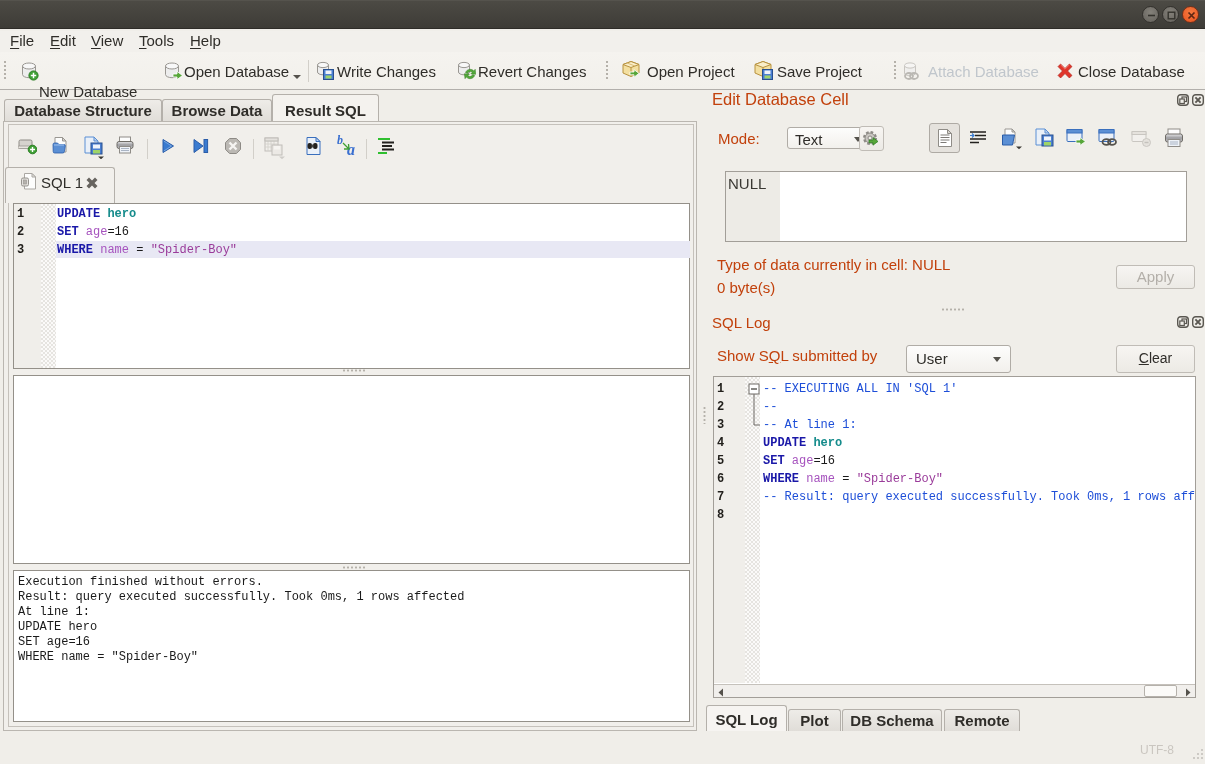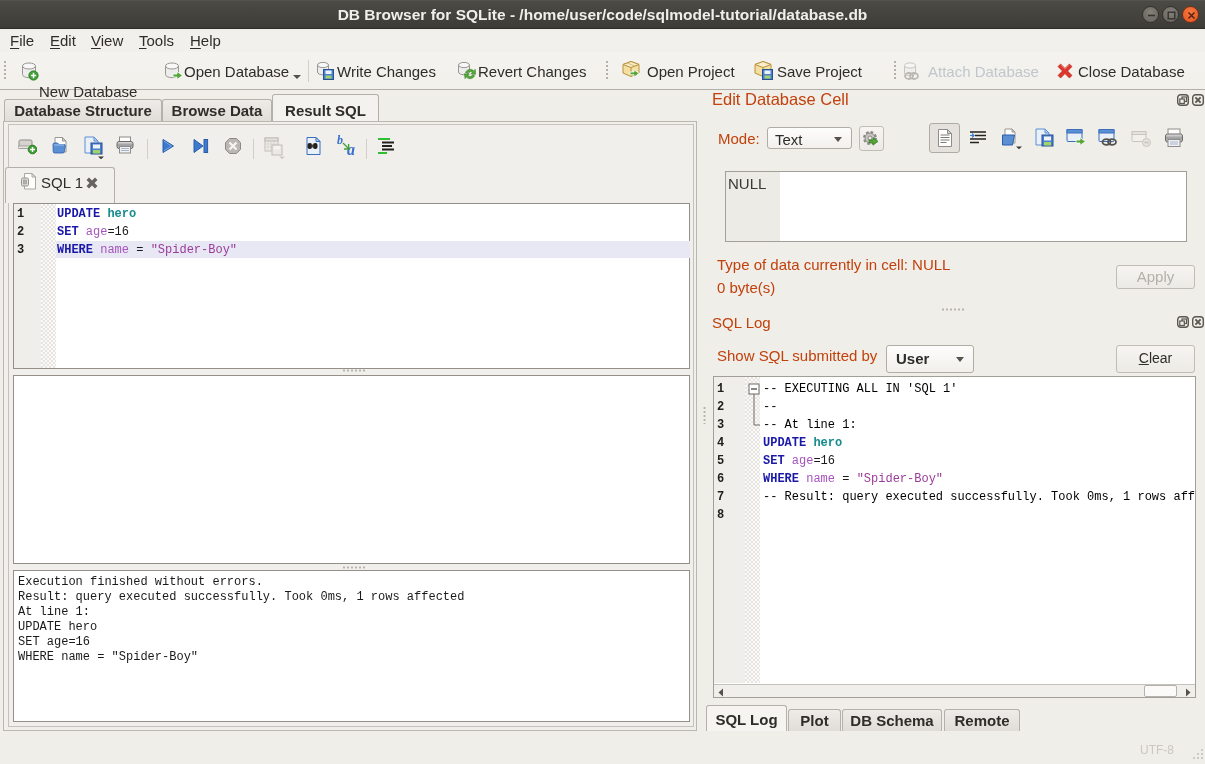--- a/index.html
+++ b/index.html
@@ -36,37 +36,36 @@
 .gutternum { position:absolute; font-family:"Liberation Mono", monospace; font-size:12px;
   font-weight:bold; color:#22201c; }
 .hatch { position:absolute; background-image:
    linear-gradient(45deg,#e6e4e0 25%,transparent 25%,transparent 75%,#e6e4e0 75%),
    linear-gradient(45deg,#e6e4e0 25%,transparent 25%,transparent 75%,#e6e4e0 75%);
   background-size:4px 4px; background-position:0 0,2px 2px; background-color:#fbfaf9; }
 .kw { color:#1a18a8; font-weight:bold; }
 .tbl { color:#168c8c; font-weight:bold; }
 .idf { color:#a653be; }
 .str { color:#9a3b9a; }
-.cmt { color:#000000; }
+.cmt { color:#1d4ed8; }
 .codeline { position:absolute; white-space:pre; font-family:"Liberation Mono", monospace; font-size:12px; color:#1a1a1a; }
 .docktitle { position:absolute; color:#c2410c; }
 .combo { position:absolute; background:linear-gradient(#fdfdfc,#f2f0ec);
-  border:1px solid #b0aca6; border-radius:3px; color:#2f2d29; }
+  border:1px solid #b0aca6; border-radius:3px; color:#2f2d29;margin-left:20px; }
 .combo .arrow { position:absolute; right:9px; top:11px; width:0; height:0;
   border-left:4.5px solid transparent; border-right:4.5px solid transparent;
   border-top:5px solid #55524c; }
 .btn { position:absolute; background:linear-gradient(#f7f5f2,#eceae5);
   border:1px solid #c0bcb6; border-radius:3px; text-align:center; }
 .ticon { position:absolute; }
 </style>
 </head>
 <body>
 
 <div id="titlebar">
-  <div class="title">DB Browser for SQLite - /home/user/code/sqlmodel-tutorial/database.db</div>
   <div class="winbtn" id="btn-min" style="left:1142px;">
       <svg width="13" height="13">
         <line x1="3" y1="6.5" x2="10" y2="6.5" stroke="#34322d" stroke-width="1.6"></line>
       </svg>
     </div>
   <div class="winbtn" id="btn-max" style="left:1162px;">
       <svg width="13" height="13">
         <rect x="3.2" y="3.2" width="6.6" height="6.6" fill="none" stroke="#34322d" stroke-width="1.4"></rect>
       </svg>
     </div>
@@ -363,21 +362,21 @@
 <svg class="abs" style="left:1177px; top:316px;" width="12" height="12" viewBox="0 0 12 12">
   <rect x="0.7" y="0.7" width="10.6" height="10.6" rx="3" fill="none" stroke="#5a5751" stroke-width="1.4"></rect>
   <rect x="5" y="3" width="4.5" height="4.5" fill="none" stroke="#5a5751" stroke-width="1.2"></rect>
   <rect x="2.8" y="5" width="4.5" height="4.5" fill="#f0eee9" stroke="#5a5751" stroke-width="1.2"></rect>
 </svg>
 <svg class="abs" style="left:1191.5px; top:316px;" width="12" height="12" viewBox="0 0 12 12">
   <rect x="0.7" y="0.7" width="10.6" height="10.6" rx="3" fill="none" stroke="#5a5751" stroke-width="1.4"></rect>
   <path d="M3.4 3.4 L8.6 8.6 M8.6 3.4 L3.4 8.6" stroke="#5a5751" stroke-width="1.9"></path>
 </svg>
 <div class="docktitle" style="left:717px; top:347px;">Show S<u>Q</u>L submitted by</div>
-<div class="combo" style="left:886px; top:345px; width:88px; height:28px;font-weight:bold;">
+<div class="combo" style="left:886px; top:345px; width:105px; height:28px;">
     <span style="position:absolute;left:9px;top:4px;">User</span>
     <span class="arrow" style="top:11px;"></span>
   </div>
 <div class="btn" style="left:1116px; top:345px; width:79px; height:28px; padding-top:4px; font-size:14px; color:#2f2d29;"><u>C</u>lear</div>
 
 <div class="whitebox" id="logbox" style="left:713px; top:376px; width:483px; height:322px; border-color:#a29e98;">
   <div style="position:absolute; left:0; top:0; width:31px; height:306px; background:#f0eeea;"></div>
   <div class="hatch" style="left:31px; top:0; width:15px; height:306px;"></div>
   <div class="gutternum" style="left:3px; top:5px;">1</div>
   <div class="gutternum" style="left:3px; top:23px;">2</div>

